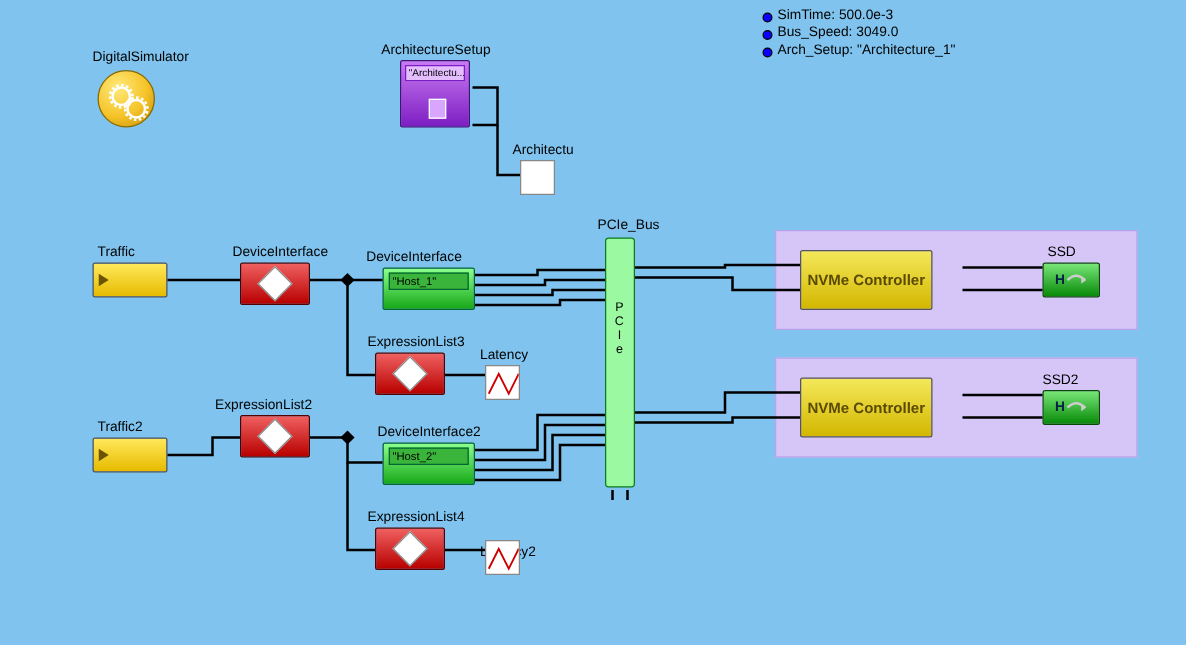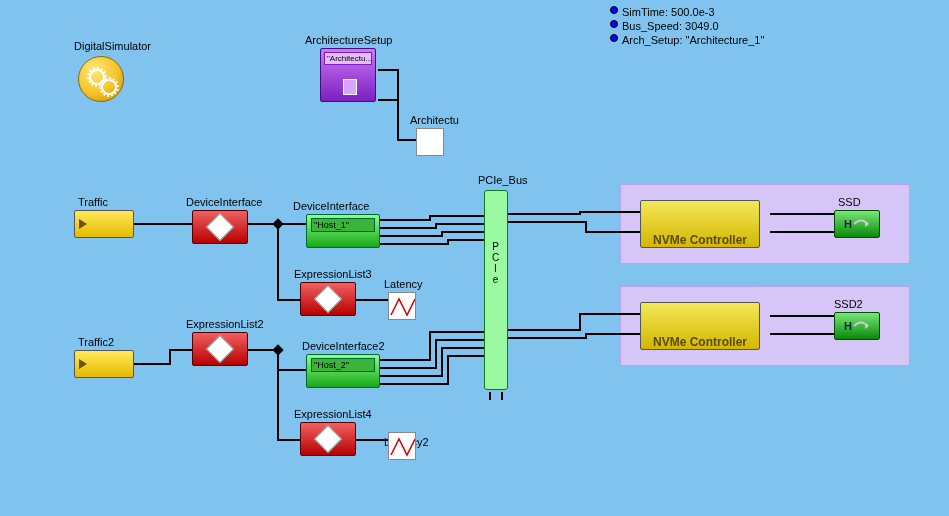--- a/index.html
+++ b/index.html
@@ -1,18 +1,18 @@
 <!DOCTYPE html>
 <html><head>
 <meta charset="utf-8">
 <style>
 html,body{margin:0;padding:0;width:949px;height:516px;background:#7fc3ee;font-family:Arial,Helvetica,sans-serif;font-size:11px;color:#000;overflow:hidden}
 .canvas{position:relative;width:949px;height:516px}
 .lbl{position:absolute;white-space:nowrap}
-.status-row{position:absolute;display:flex;align-items:flex-start;gap:4px}
+.status-row{position:absolute;display:flex;align-items:flex-end;gap:4px}
 .bullet{width:8px;height:8px;border-radius:4px;background:#0a00ff;border:1px solid #000;box-sizing:border-box}
 
 .block{position:absolute;box-sizing:border-box}
 
 
 .medal{width:46px;height:46px;border-radius:50%;background:radial-gradient(circle at 35% 30%,#ffe97a,#f5c328 55%,#c28a00);border:1px solid #8a6a00}
 .gear{position:absolute;width:12px;height:12px;border:2px solid #fff;border-radius:50%}
 .gear:before{content:"";position:absolute;inset:-4px;border:2px dotted #fff;border-radius:50%}
 
 
@@ -40,21 +40,21 @@
 .tbox{width:28px;height:28px;background:#fff;border:1px solid #888}
 
 
 .bus{width:24px;height:200px;background:#9bfaa1;border:1px solid #0a7a1a;border-radius:3px;text-align:center;font-size:10px;color:#000;padding-top:50px;box-sizing:border-box;letter-spacing:1px}
 .bus span{display:block}
 
 
 .grp{background:#d6c6f8;border:1px solid #b9a3ec}
 
 
-.nvme{width:120px;height:48px;background:linear-gradient(#f4e85a,#d3b700);border:1px solid #555;border-radius:2px;display:flex;align-items:flex-end;justify-content:center;text-align:center;font-weight:bold;font-size:12px;color:#5a4a00}
+.nvme{width:106px;height:48px;background:linear-gradient(#f4e85a,#d3b700);border:1px solid #555;border-radius:2px;display:flex;align-items:center;justify-content:center;text-align:center;font-weight:bold;font-size:12px;color:#5a4a00}
 
 
 .ssd{width:46px;height:28px;background:linear-gradient(#78e678,#088a08);border:1px solid #044a04;border-radius:2px;display:flex;align-items:center;justify-content:center;color:#024;font-weight:bold}
 .ssd svg{width:18px;height:14px}
 
 
 svg.wires{position:absolute;left:0;top:0;width:949px;height:516px;pointer-events:none}
 .w{stroke:#000;stroke-width:2;fill:none}
 .node{fill:#000}
 </style>
@@ -121,21 +121,21 @@
   <svg>
         <path d="M2 22 L10 6 L18 22 L26 6" stroke="#c00" stroke-width="1.5" fill="none"></path>
       </svg>
 </div>
 
 <div class="lbl" style="left:78px;top:336px">Traffic2</div>
 <div class="block traffic" style="left:74px;top:350px">
   <div class="tri"></div>
 </div>
 
-<div class="lbl" style="left:186px;top:318px">ExpressionList2</div>
+<div class="lbl" style="left:172px;top:318px">ExpressionList2</div>
 <div class="block expr" style="left:192px;top:332px">
   <div class="diamond"></div>
 </div>
 
 <div class="lbl" style="left:302px;top:340px">DeviceInterface2</div>
 <div class="block device" style="left:306px;top:354px">
   <div class="inner">"Host_2"</div>
 </div>
 
 <div class="lbl" style="left:294px;top:408px">ExpressionList4</div>

